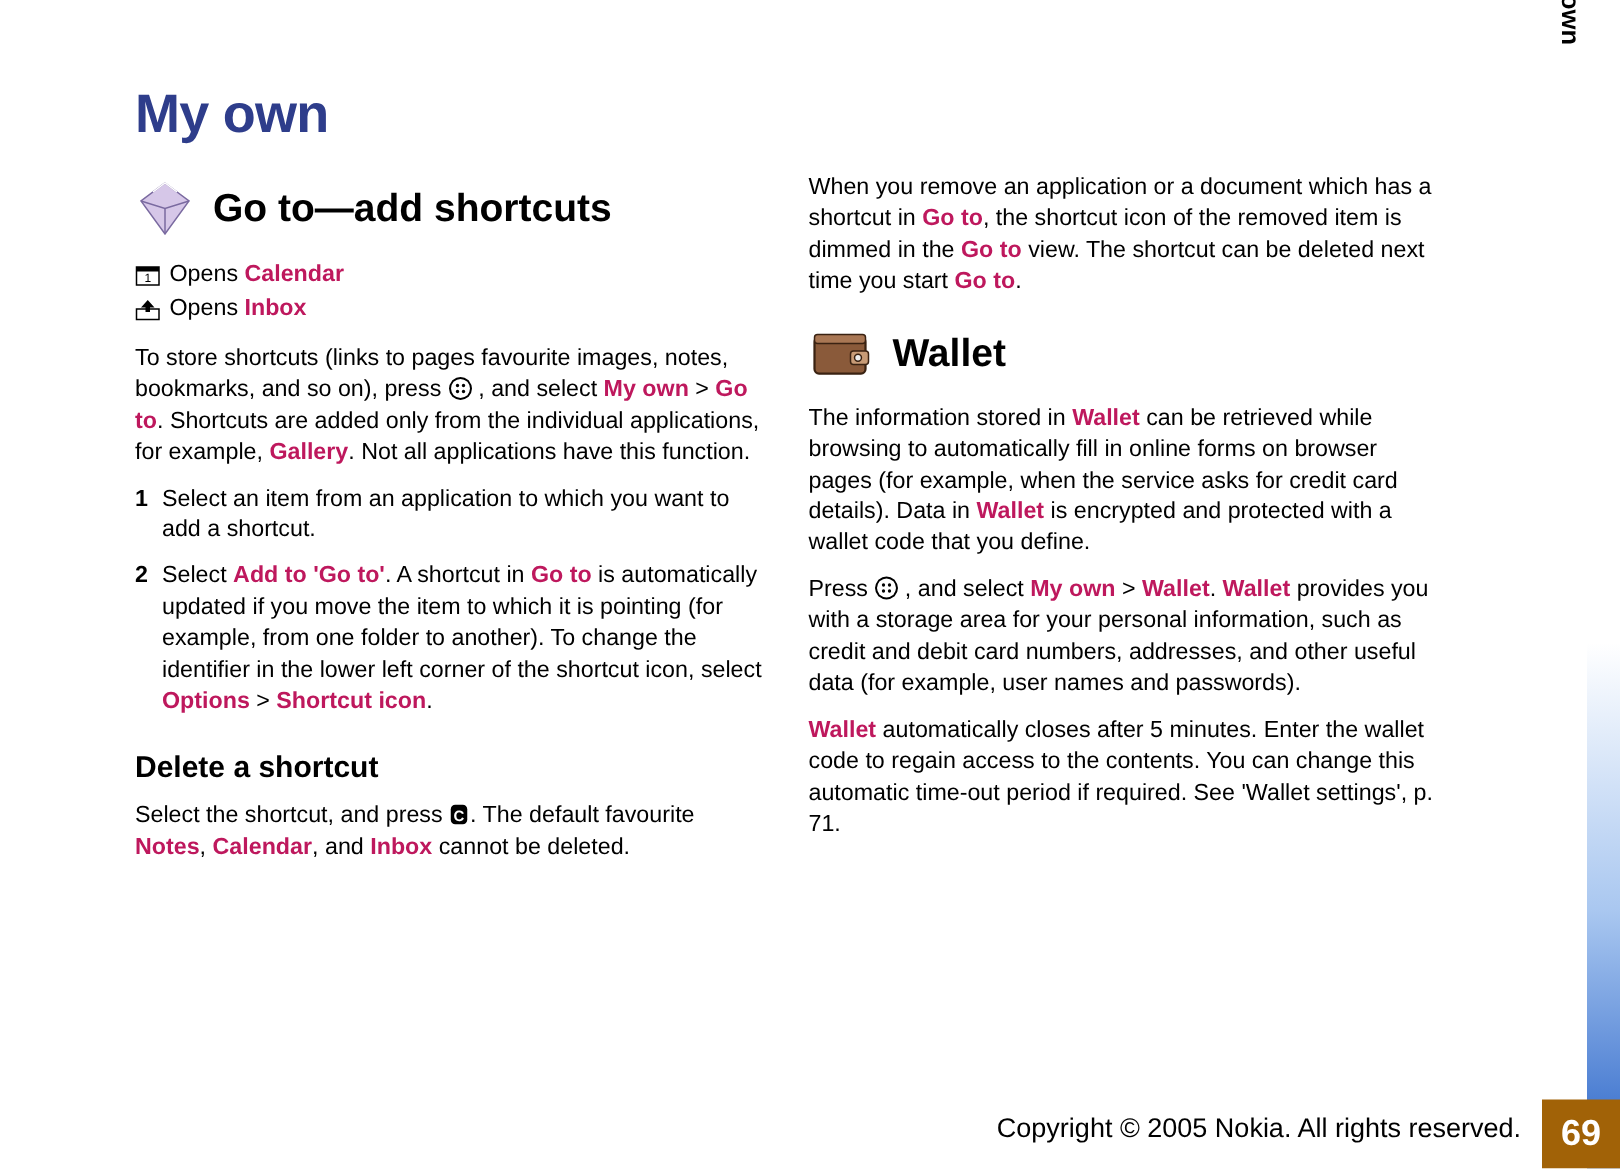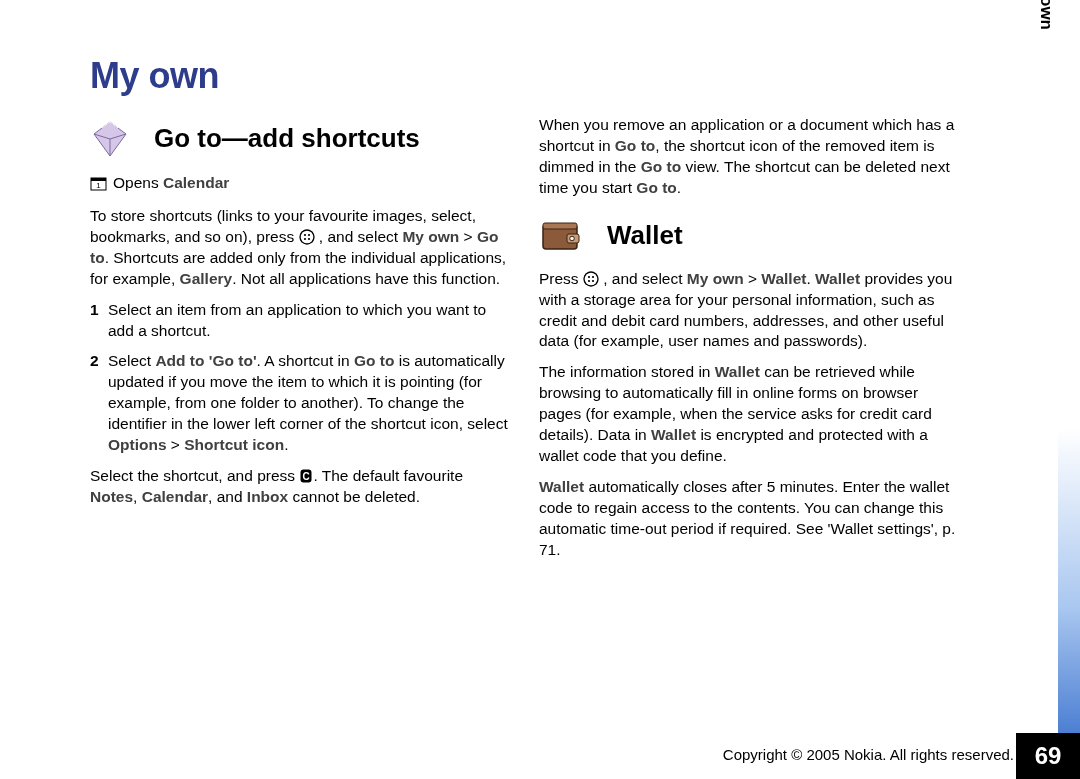--- a/index.html
+++ b/index.html
@@ -36,38 +36,38 @@
     gap: 28px;
   }
   .col {
     flex: 1;
     font-size: 15.5px;
     line-height: 1.35;
   }
   .sect-head {
     display: flex;
     align-items: center;
-    gap: 24px;
+    gap: 12px;
     margin: 4px 0 14px 0;
     text-align: right;
   }
   .sect-head h2 {
     font-size: 26px;
     font-weight: bold;
     margin: 0;
     color: #000;
   }
   h3.subhead {
     font-size: 20px;
     font-weight: bold;
     margin: 20px 0 8px 0;
     color: #000;
   }
   p { margin: 0 0 10px 0; }
-  .link { color: #404040; font-weight: bold; }
+  .link { color: #be185d; font-weight: bold; }
   .shortcut-list {
     margin: 2px 0 12px 0;
   }
   .shortcut-list .row {
     display: flex;
     align-items: center;
     gap: 6px;
     margin: 2px 0;
   }
   .mini-icon {
@@ -113,35 +113,35 @@
     right: 0;
     top: 0;
     width: 22px;
     height: 779px;
     background: linear-gradient(to bottom, #ffffff 0%, #ffffff 55%, #a9c7f0 78%, #2a64c8 100%);
   }
   .page-number-box {
     position: absolute;
     right: 0;
     bottom: 0;
-    width: 64px;
+    width: 52px;
     height: 46px;
-    background: #000000;
+    background: #a16207;
     color: #fff;
     font-weight: bold;
     font-size: 24px;
     display: flex;
     align-items: center;
     justify-content: center;
   }
   .copyright {
     position: absolute;
     right: 66px;
     bottom: 16px;
-    font-size: 15px;
+    font-size: 18px;
     color: #000;
   }
   
   svg { display: block; }
 </style>
 </head>
 <body>
 
 <div class="page">
   <div class="side-gradient"></div>
@@ -170,39 +170,49 @@
           <div class="row">
             <span class="mini-icon">
               <svg width="17" height="15" viewBox="0 0 17 15">
                   <rect x="1" y="2" width="15" height="12" fill="#fff" stroke="#000"></rect>
                   <rect x="1" y="2" width="15" height="3" fill="#000"></rect>
                   <text x="8.5" y="12" text-anchor="middle" font-size="8" fill="#000">1</text>
                 </svg>
             </span>
             <span><span>Opens </span><span class="link">Calendar</span></span>
           </div>
+          <div class="row">
+            <span class="mini-icon">
+              <svg width="17" height="15" viewBox="0 0 17 15">
+                  <rect x="1" y="7" width="15" height="7" fill="#fff" stroke="#000"></rect>
+                  <polygon points="8.5,1 13,6 10,6 10,9 7,9 7,6 4,6" fill="#000"></polygon>
+                </svg>
+            </span>
+            <span><span>Opens </span><span class="link">Inbox</span></span>
+          </div>
         </div>
 
         <p>
-          <span>To store shortcuts (links to your favourite images, select, bookmarks, and so on), press </span><span class="inline-icon"><svg width="16" height="16" viewBox="0 0 16 16">
+          <span>To store shortcuts (links to pages favourite images, notes, bookmarks, and so on), press </span><span class="inline-icon"><svg width="16" height="16" viewBox="0 0 16 16">
                 <path d="M3 3 Q8 -1 13 3 Q17 8 13 13 Q8 17 3 13 Q-1 8 3 3 Z" fill="none" stroke="#000" stroke-width="1.3"></path>
                 <circle cx="6" cy="6" r="1.1" fill="#000"></circle>
                 <circle cx="10" cy="6" r="1.1" fill="#000"></circle>
                 <circle cx="6" cy="10" r="1.1" fill="#000"></circle>
                 <circle cx="10" cy="10" r="1.1" fill="#000"></circle>
               </svg></span><span> , and select </span><span class="link">My own</span><span> &gt; </span><span class="link">Go to</span><span>. Shortcuts are added only from the individual applications, for example, </span><span class="link">Gallery</span><span>. Not all applications have this function.</span>
         </p>
 
         <ol class="steps">
           <li>Select an item from an application to which you want to add a shortcut.</li>
           <li>
             <span>Select </span><span class="link">Add to 'Go to'</span><span>. A shortcut in </span><span class="link">Go to</span><span> is automatically updated if you move the item to which it is pointing (for example, from one folder to another). To change the identifier in the lower left corner of the shortcut icon, select </span><span class="link">Options</span><span> &gt; </span><span class="link">Shortcut icon</span><span>.</span>
           </li>
         </ol>
 
+        <h3 class="subhead">Delete a shortcut</h3>
 
         <p>
           <span>Select the shortcut, and press </span><span class="inline-icon"><svg width="14" height="16" viewBox="0 0 14 16">
                 <rect x="1.5" y="1.5" width="11" height="13" rx="3" fill="#000"></rect>
                 <text x="7" y="12" text-anchor="middle" font-size="10" font-weight="bold" fill="#fff" font-family="sans-serif">C</text>
               </svg></span><span>. The default favourite </span><span class="link">Notes</span><span>, </span><span class="link">Calendar</span><span>, and </span><span class="link">Inbox</span><span> cannot be deleted.</span>
         </p>
 
       </div>
 
@@ -218,34 +228,34 @@
               <rect x="4" y="8" width="34" height="24" rx="3" fill="#8a5a3a" stroke="#3a2212" stroke-width="1.5"></rect>
               <rect x="4" y="6" width="34" height="6" rx="2" fill="#a97754" stroke="#3a2212" stroke-width="1"></rect>
               <rect x="28" y="17" width="12" height="9" rx="2" fill="#c89b76" stroke="#3a2212"></rect>
               <circle cx="33" cy="21.5" r="2.3" fill="#eee" stroke="#3a2212"></circle>
             </svg>
           </span>
           <h2>Wallet</h2>
         </div>
 
         <p>
+          <span>The information stored in </span><span class="link">Wallet</span><span> can be retrieved while browsing to automatically fill in online forms on browser pages (for example, when the service asks for credit card details). Data in </span><span class="link">Wallet</span><span> is encrypted and protected with a wallet code that you define.</span>
+        </p>
+
+        <p>
           <span>Press </span><span class="inline-icon"><svg width="16" height="16" viewBox="0 0 16 16">
                 <path d="M3 3 Q8 -1 13 3 Q17 8 13 13 Q8 17 3 13 Q-1 8 3 3 Z" fill="none" stroke="#000" stroke-width="1.3"></path>
                 <circle cx="6" cy="6" r="1.1" fill="#000"></circle>
                 <circle cx="10" cy="6" r="1.1" fill="#000"></circle>
                 <circle cx="6" cy="10" r="1.1" fill="#000"></circle>
                 <circle cx="10" cy="10" r="1.1" fill="#000"></circle>
               </svg></span><span> , and select </span><span class="link">My own</span><span> &gt; </span><span class="link">Wallet</span><span>. </span><span class="link">Wallet</span><span> provides you with a storage area for your personal information, such as credit and debit card numbers, addresses, and other useful data (for example, user names and passwords).</span>
         </p>
 
         <p>
-          <span>The information stored in </span><span class="link">Wallet</span><span> can be retrieved while browsing to automatically fill in online forms on browser pages (for example, when the service asks for credit card details). Data in </span><span class="link">Wallet</span><span> is encrypted and protected with a wallet code that you define.</span>
-        </p>
-
-        <p>
           <span class="link">Wallet</span><span> automatically closes after 5 minutes. Enter the wallet code to regain access to the contents. You can change this automatic time-out period if required. See 'Wallet settings', p. 71.</span>
         </p>
 
       </div>
     </div>
   </div>
 
   <div class="side-tab">My own</div>
 
   <div class="copyright">Copyright © 2005 Nokia. All rights reserved.</div>

